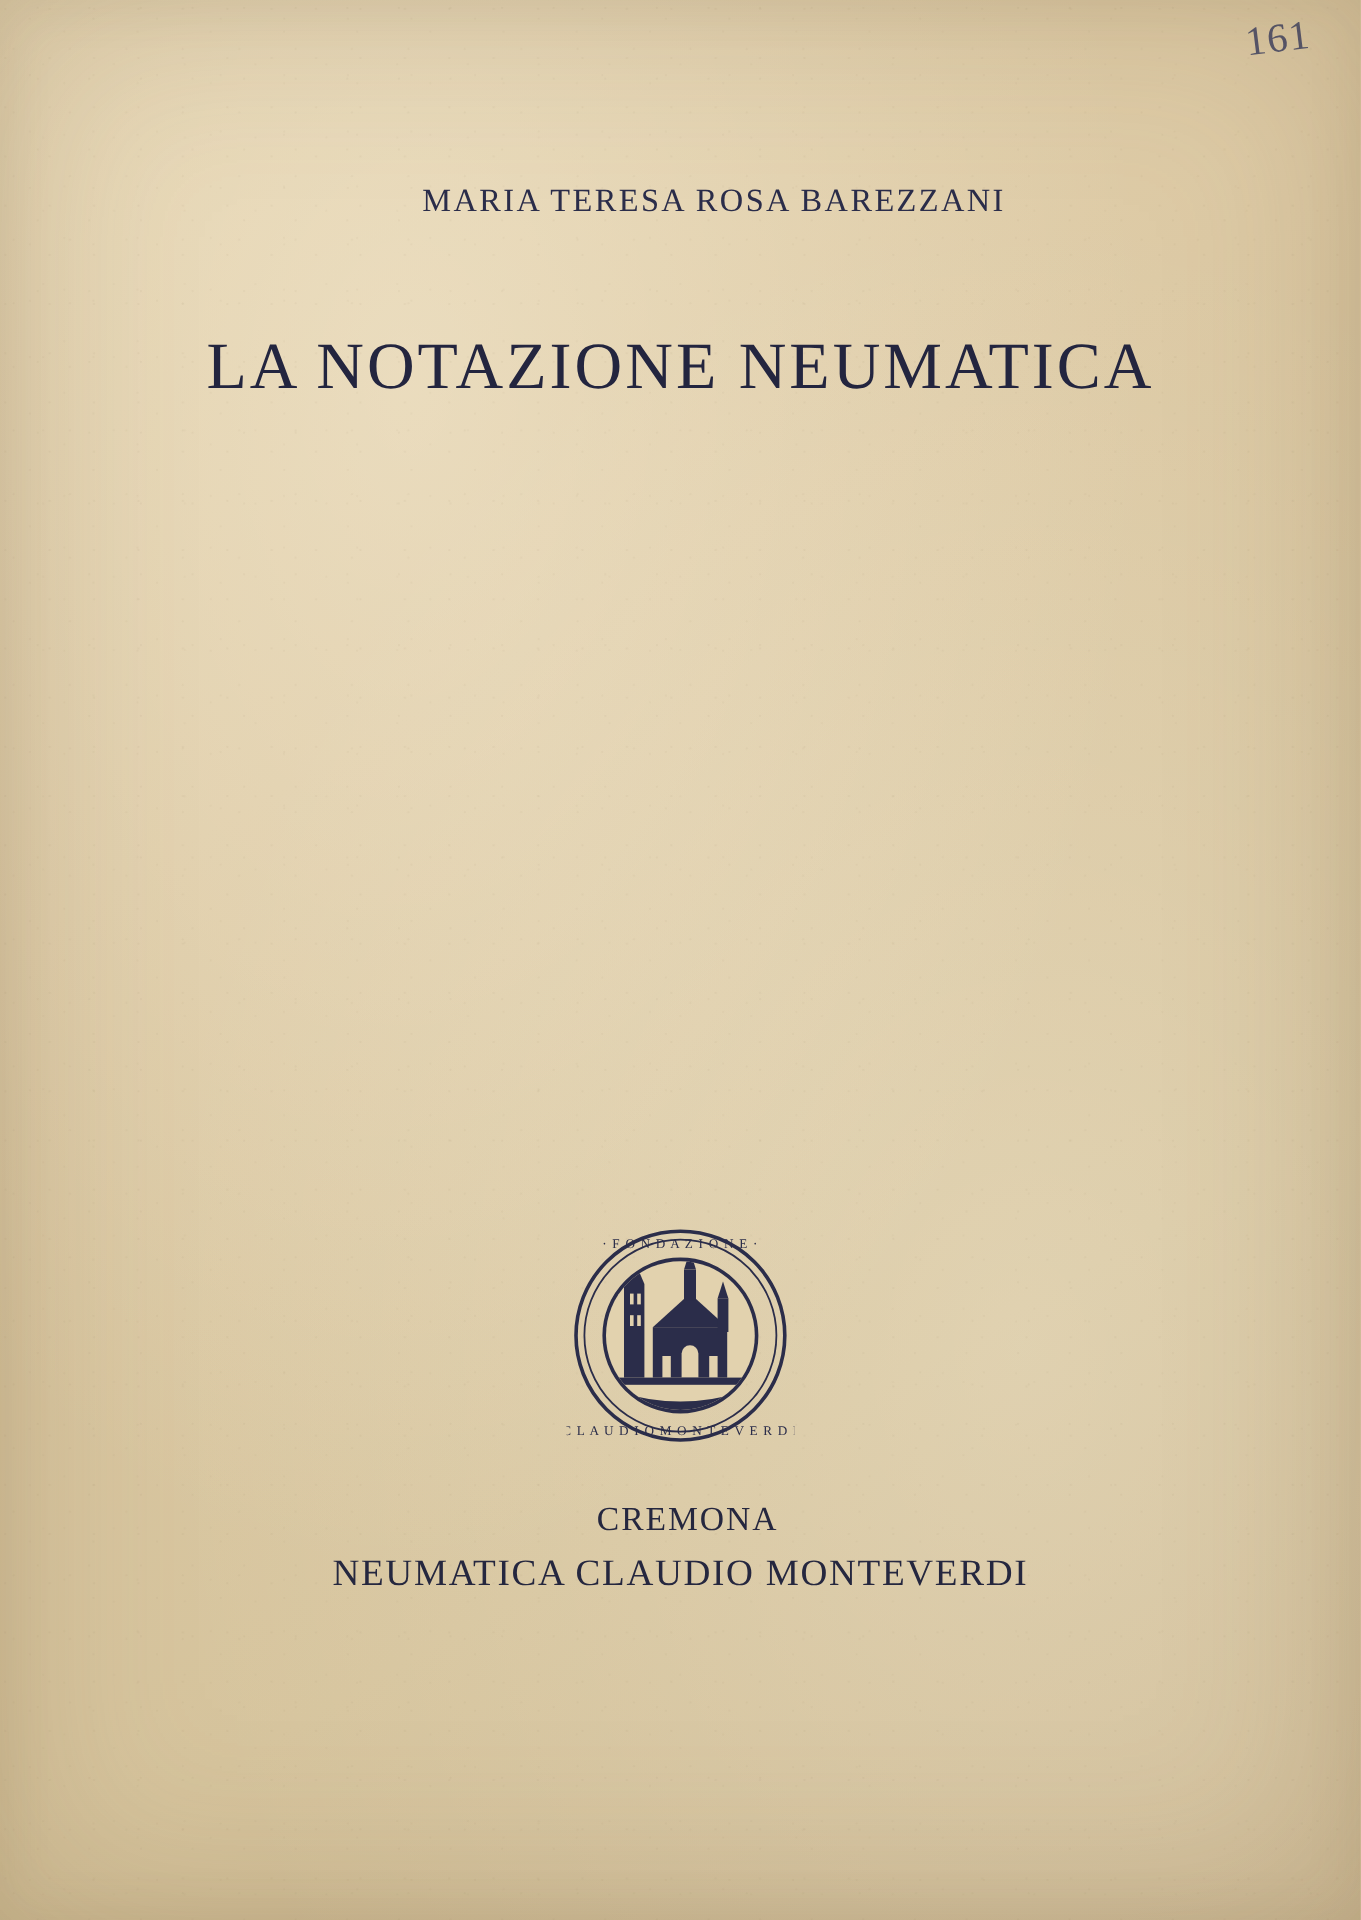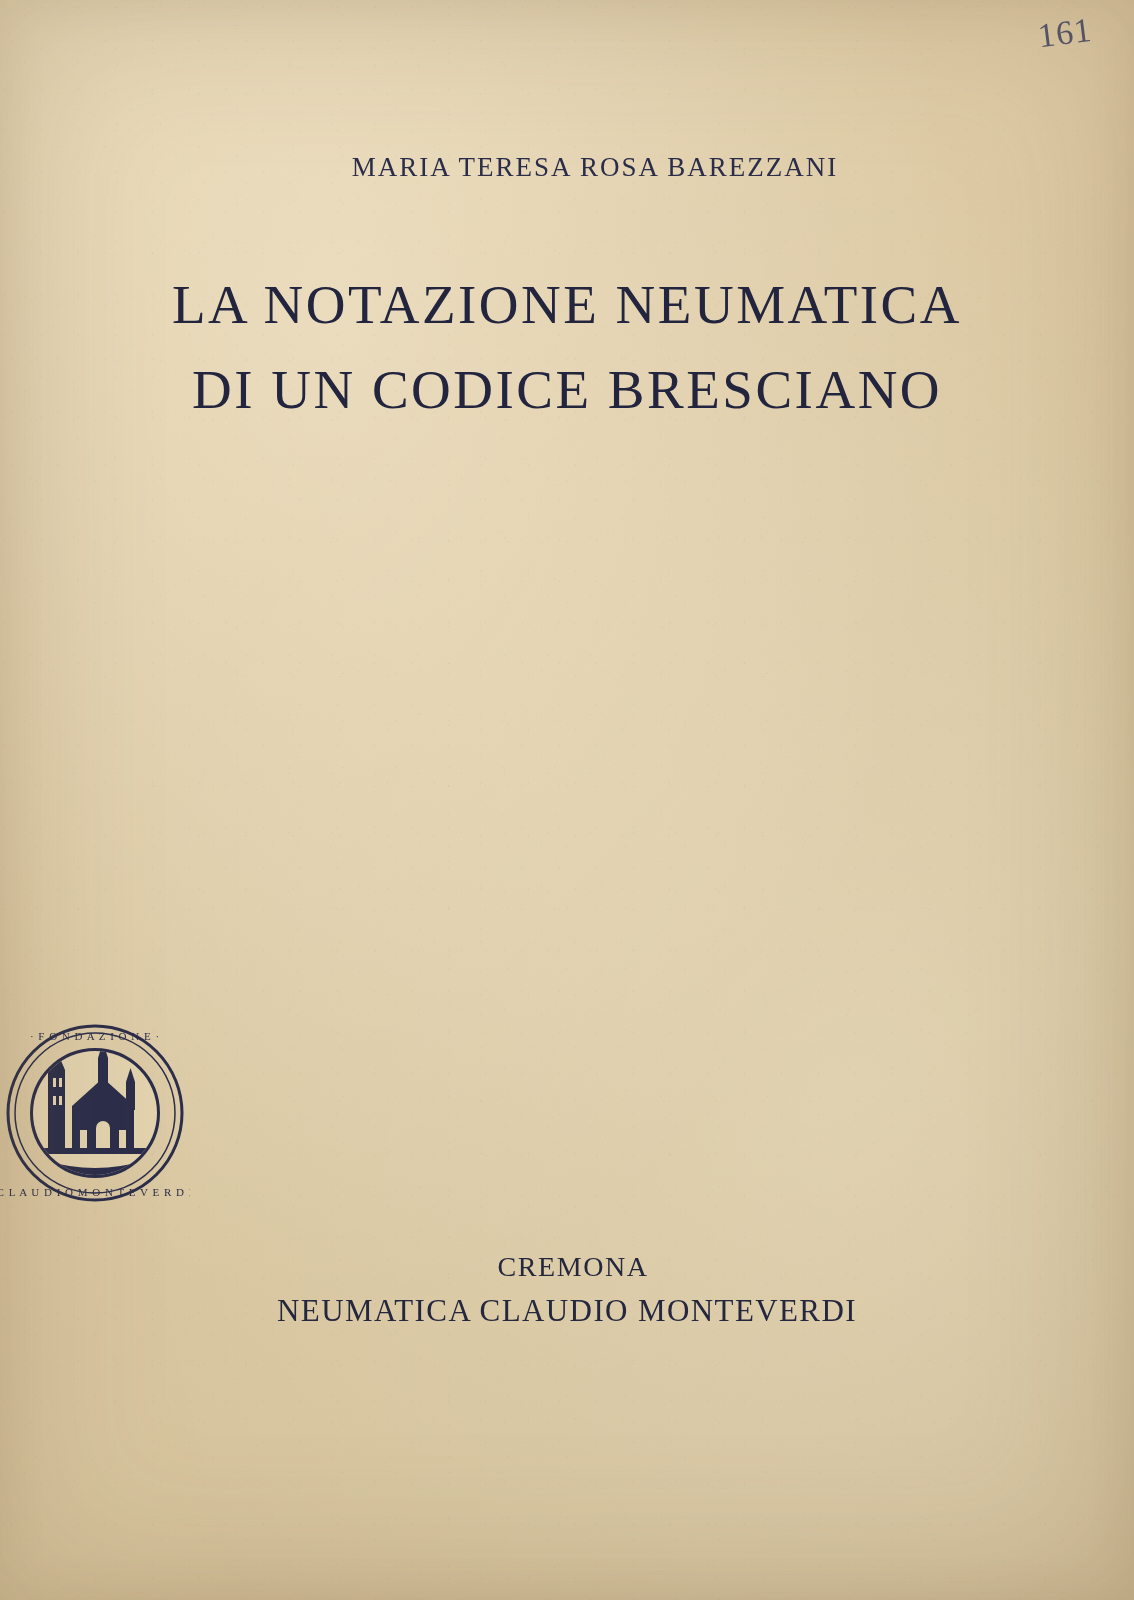--- a/index.html
+++ b/index.html
@@ -94,20 +94,21 @@
     letter-spacing: 1.2px;
     color: #2b2d4a;
   }
 
   .emblem-wrap {
     position: absolute;
     top: 1018px;
     left: 0;
     width: 100%;
     display: flex;
+    justify-content: center;
   }
 
   .imprint {
     position: absolute;
     top: 1246px;
     left: 0;
     width: 100%;
     text-align: center;
     color: #25273f;
   }
@@ -134,21 +135,20 @@
 <div class="page">
 
   <div class="grain"></div>
 
   <div class="hand-number">161</div>
 
   <div class="author">MARIA TERESA ROSA BAREZZANI</div>
 
   <div class="title-block">
     <div class="title-line">LA NOTAZIONE NEUMATICA</div>
-    <div class="title-line">DI UN CODICE BRESCIANO</div>
   </div>
 
   <div class="emblem-wrap">
     <svg width="190" height="190" viewBox="0 0 190 190">
       <defs>
         <clipPath id="innerClip">
           <circle cx="95" cy="95" r="62"></circle>
         </clipPath>
       </defs>
 

